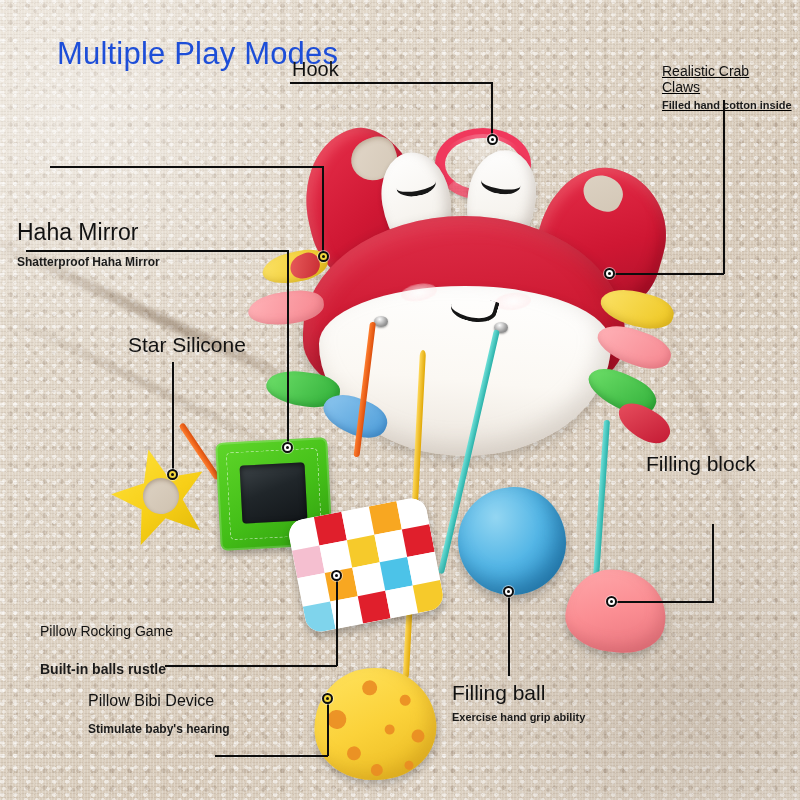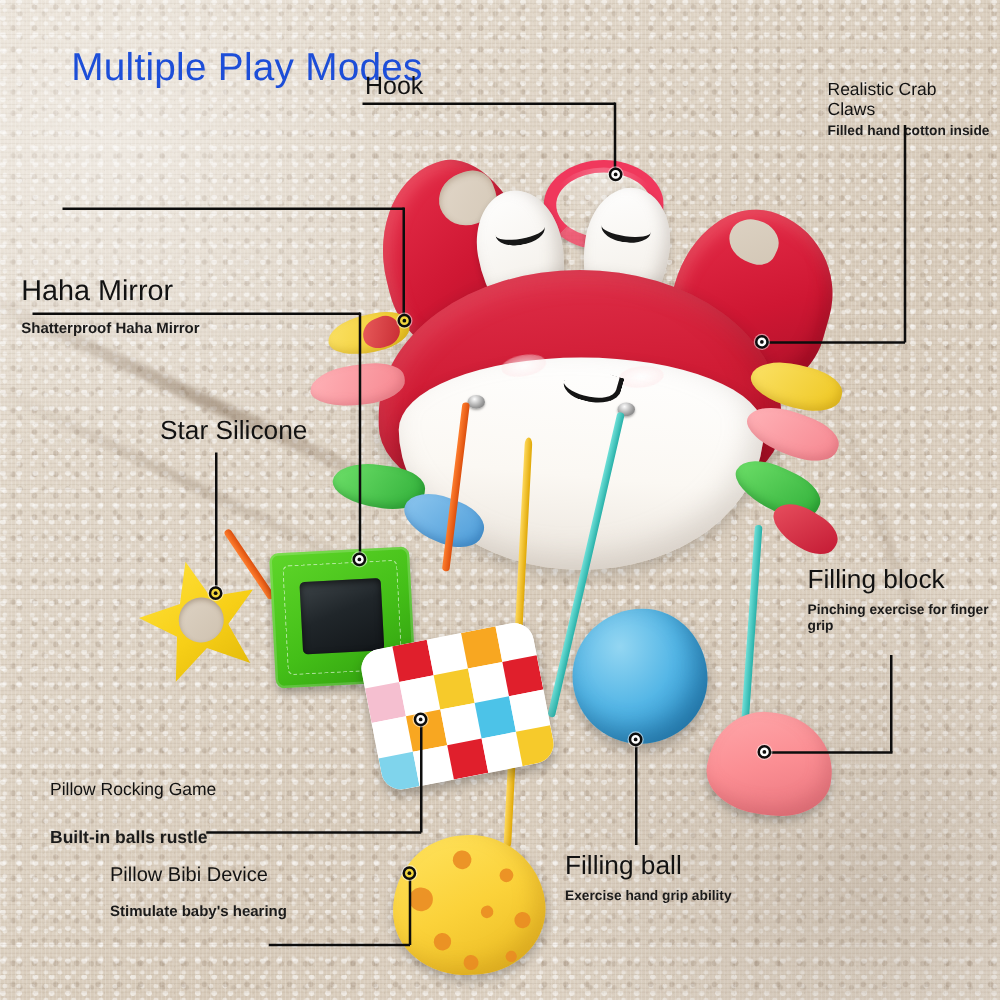--- a/index.html
+++ b/index.html
@@ -368,21 +368,21 @@
 
   <div class="page-title">Multiple Play Modes</div>
 
   <div class="callout" style="left:292px;top:58px;">
     <div class="c-title" style="font-size:20px;">Hook</div>
   </div>
   <div class="lead lead-h" style="left:290px;top:82px;width:202px;"></div>
   <div class="lead lead-v" style="left:491px;top:82px;height:58px;"></div>
   <div class="dot" style="left:487px;top:134px;"></div>
 
-  <div class="callout" style="left:662px;top:64px;width:136px;">
+  <div class="callout" style="left:662px;top:64px;width:136px;text-decoration:underline;">
     <div class="c-title" style="font-size:14px;">Realistic Crab
 Claws</div>
     <div class="c-sub" style="font-size:11px;margin-top:4px;">Filled hand cotton inside</div>
   </div>
   <div class="lead lead-v" style="left:723px;top:100px;height:174px;"></div>
   <div class="lead lead-h" style="left:612px;top:273px;width:112px;"></div>
   <div class="dot" style="left:604px;top:268px;"></div>
 
   <div class="lead lead-h" style="left:50px;top:166px;width:273px;"></div>
   <div class="lead lead-v" style="left:322px;top:166px;height:90px;"></div>
@@ -397,21 +397,20 @@
   <div class="dot" style="left:282px;top:442px;"></div>
 
   <div class="callout" style="left:108px;top:333px;">
     <div class="c-title" style="font-size:21px;margin-left:20px;">Star Silicone</div>
   </div>
   <div class="lead lead-v" style="left:172px;top:362px;height:112px;"></div>
   <div class="dot dot-y" style="left:167px;top:469px;"></div>
 
   <div class="callout" style="left:646px;top:452px;">
     <div class="c-title" style="font-size:21px;">Filling block</div>
-    <div class="c-sub" style="font-size:11px;margin-top:6px;">Pinching exercise for finger grip</div>
   </div>
   <div class="lead lead-v" style="left:712px;top:524px;height:78px;"></div>
   <div class="lead lead-h" style="left:614px;top:601px;width:100px;"></div>
   <div class="dot" style="left:606px;top:596px;"></div>
 
   <div class="callout" style="left:40px;top:624px;">
     <div class="c-title" style="font-size:14px;">Pillow Rocking Game</div>
   </div>
   <div class="lead lead-h" style="left:165px;top:665px;width:172px;"></div>
   <div class="lead lead-v" style="left:336px;top:578px;height:88px;"></div>

